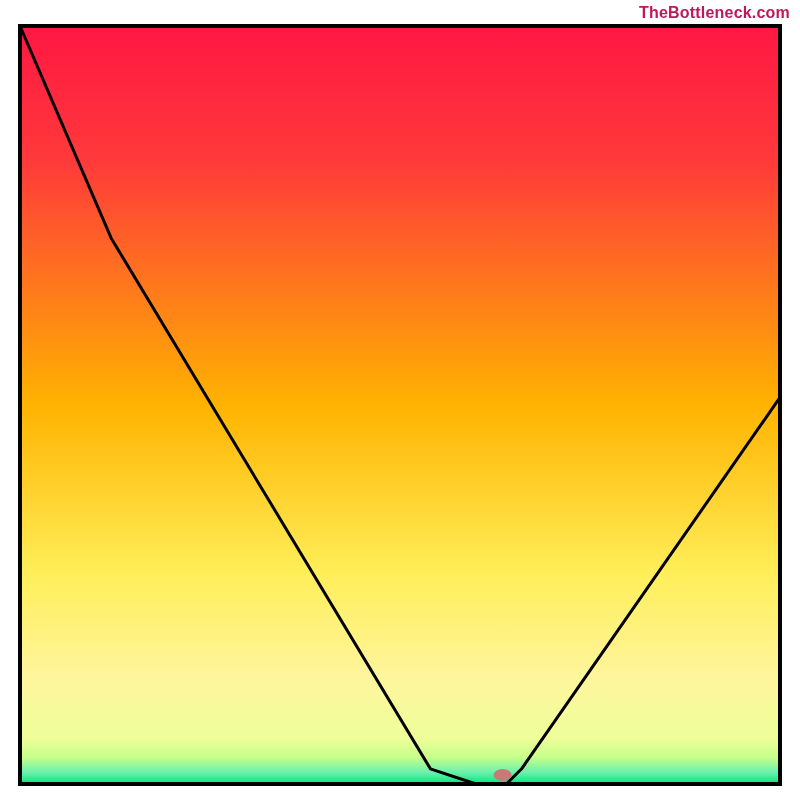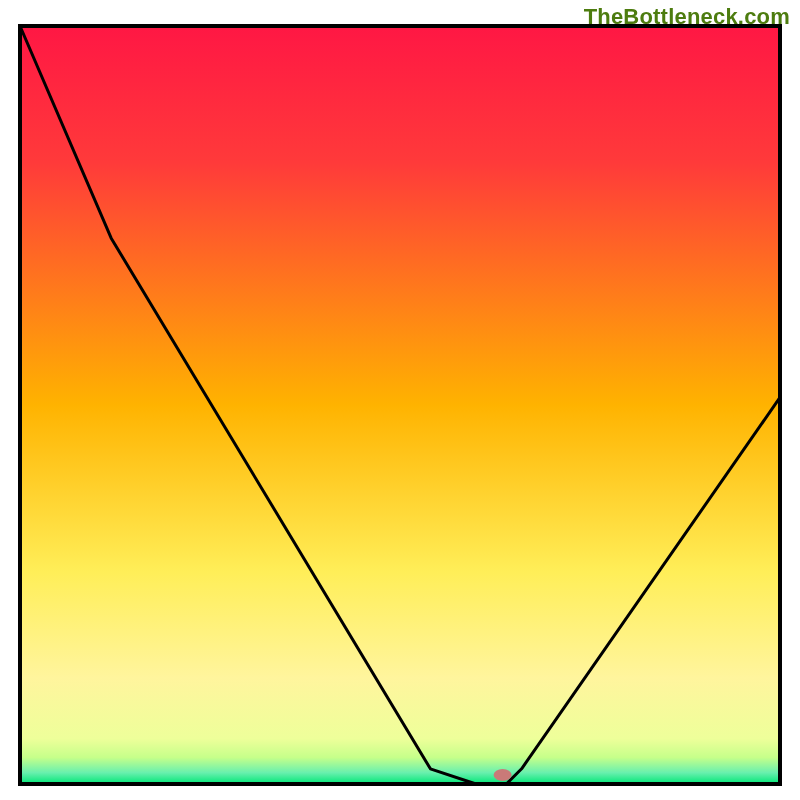--- a/index.html
+++ b/index.html
@@ -13,23 +13,23 @@
   }
   .container {
     position: relative;
     width: 800px;
     height: 800px;
   }
   .watermark {
     position: absolute;
     top: 4px;
     right: 10px;
-    font-size: 22px;
+    font-size: 16px;
     font-weight: bold;
-    color: #4d7c0f;
+    color: #be185d;
     letter-spacing: 0.2px;
     z-index: 10;
   }
   svg {
     position: absolute;
     top: 0;
     left: 0;
   }
 </style>
 </head>

